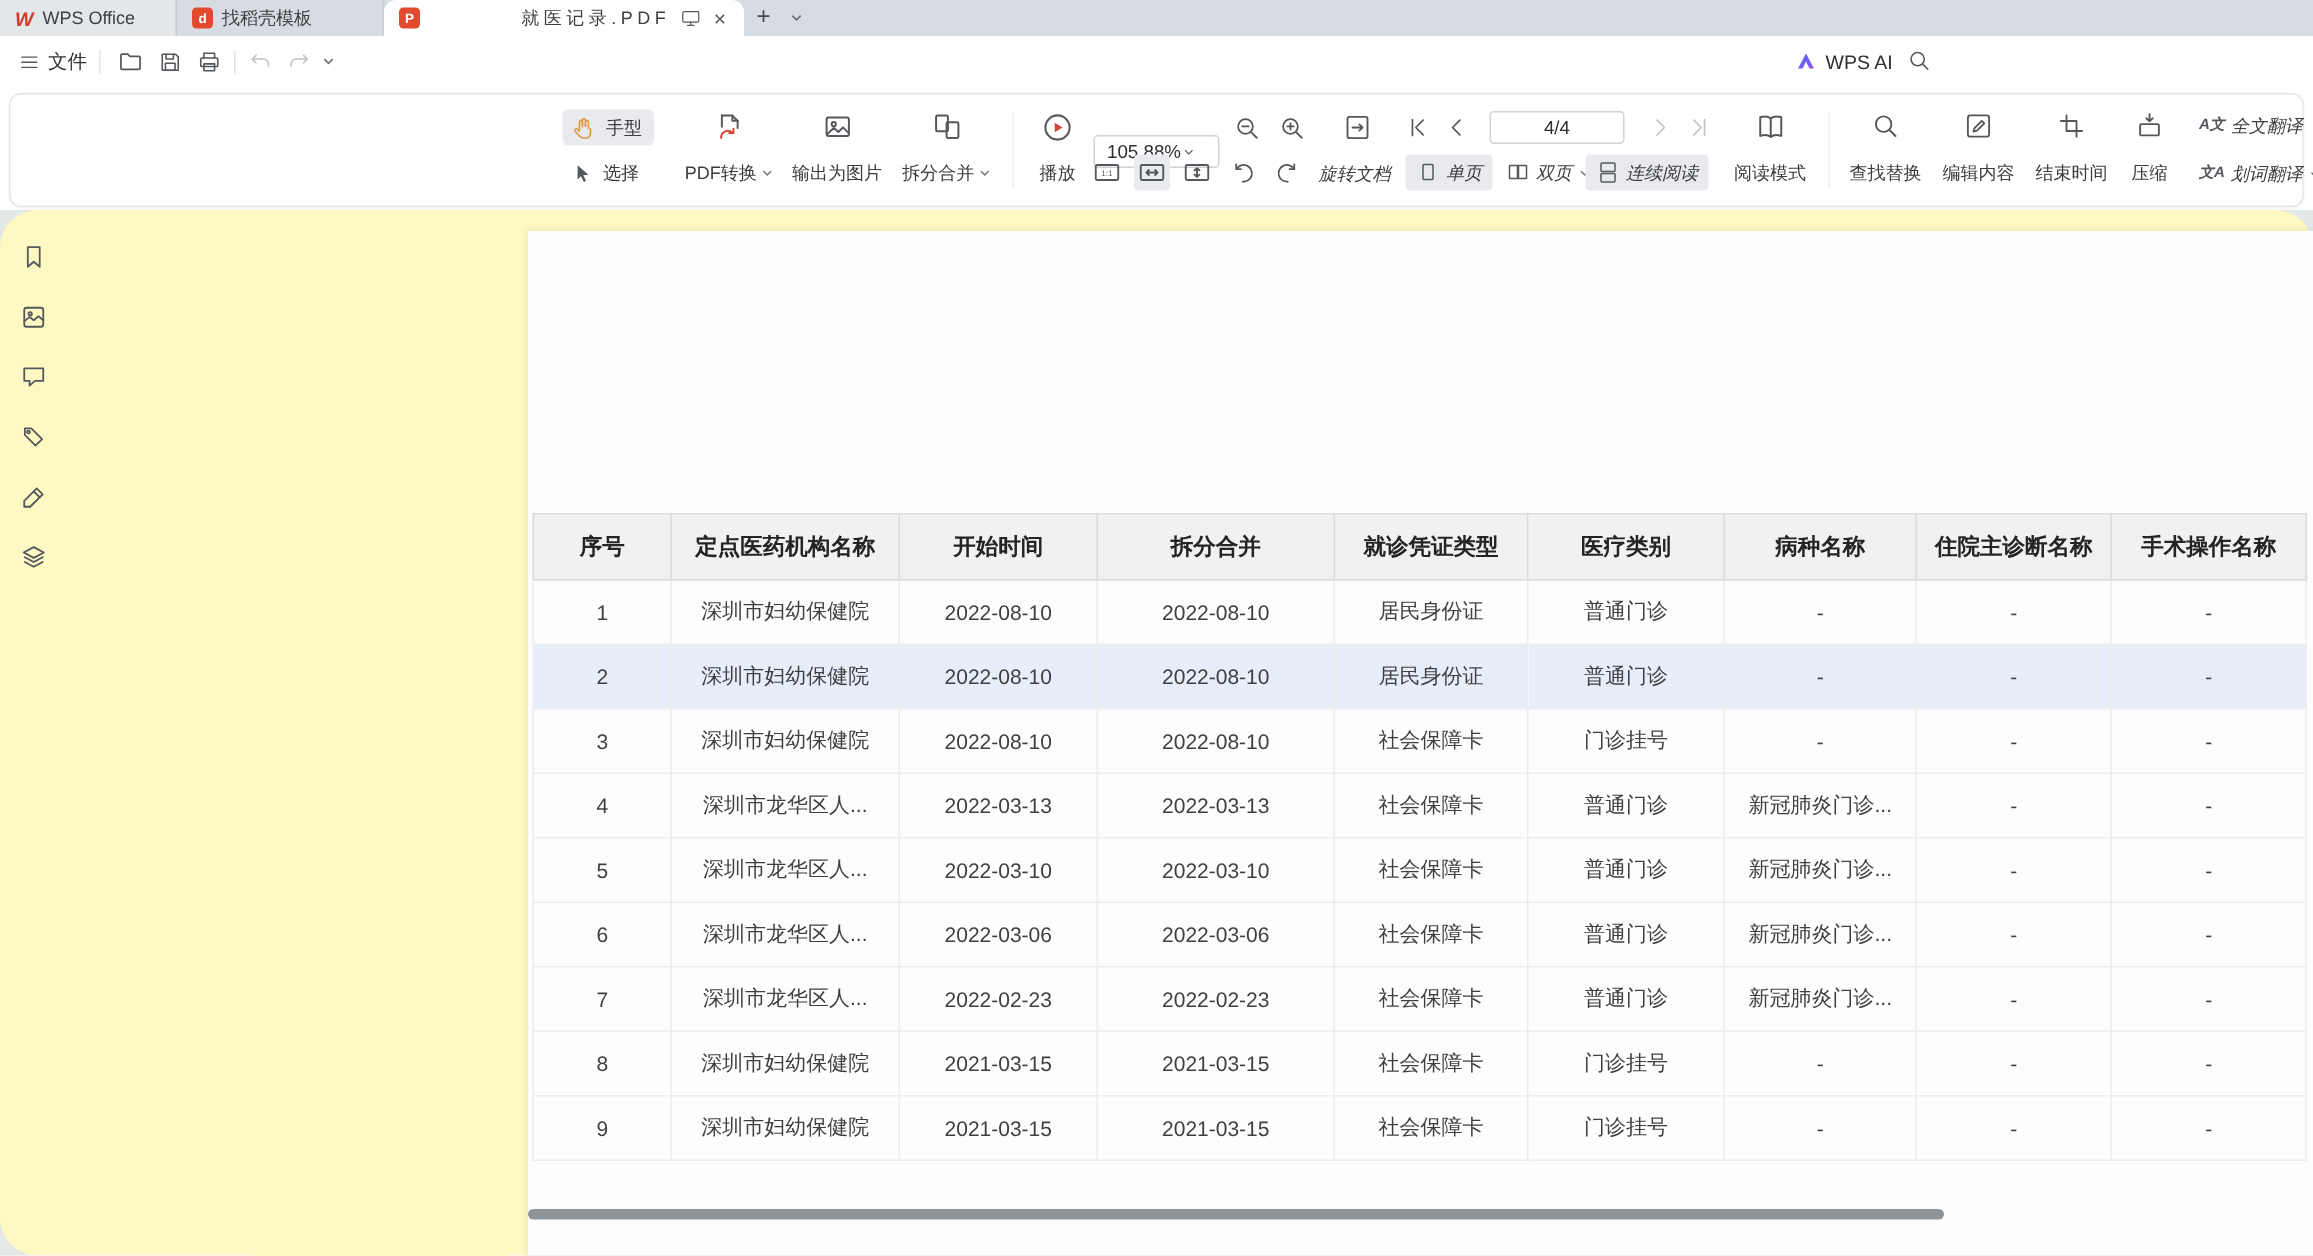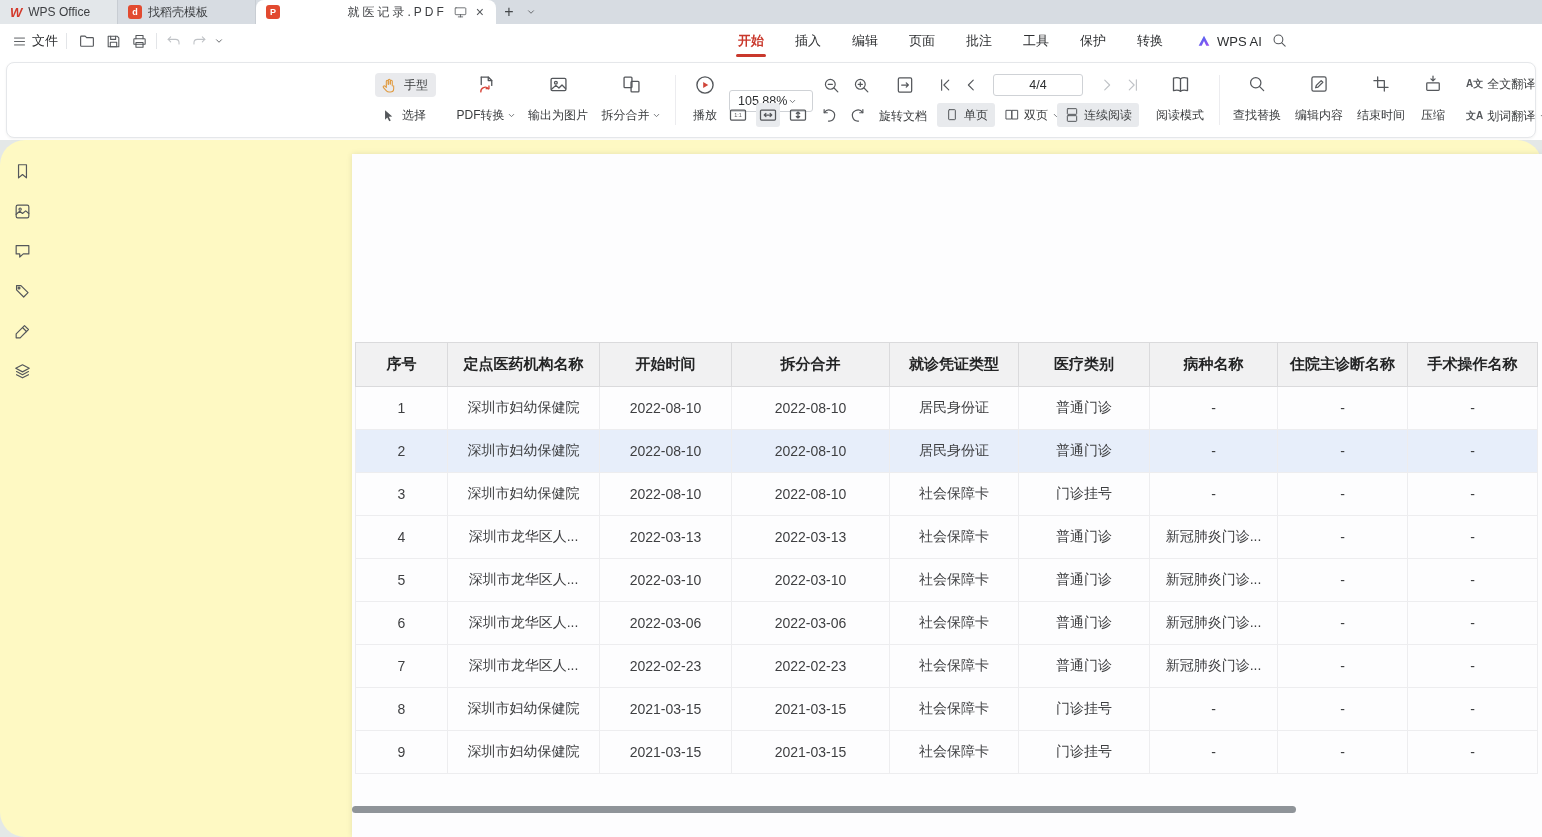--- a/index.html
+++ b/index.html
@@ -41,23 +41,23 @@
   .vsep { position:absolute; top:12px; width:1px; height:50px; background:#ececef; }
   .modebtn { position:absolute; height:24px; display:flex; align-items:center; gap:6px; font-size:12px; color:#3a3c3e; padding:0 8px 0 6px; border-radius:4px; }
   .modebtn.active { background:#e9eaed; }
   .tbtn { position:absolute; top:8px; height:58px; display:flex; flex-direction:column; align-items:center; justify-content:space-between; padding:3px 0 5px; font-size:12px; color:#3a3c3e; }
   .tbtn .lbl { display:flex; align-items:center; gap:2px; white-space:nowrap; }
   .combo { position:absolute; top:11px; height:22px; border:1px solid #cfd2d6; border-radius:3px; display:flex; align-items:center; background:#fff;margin-top:16px; }
   .combo input { border:none; outline:none; width:58px; font-size:12.5px; color:#2e3032; padding-left:8px; background:transparent; }
   .pageinput { position:absolute; top:11px; height:22px; width:90px; border:1px solid #cfd2d6; border-radius:3px; text-align:center; font-size:12.5px; color:#2e3032; outline:none; }
   .iconbtn { position:absolute; width:24px; height:24px; display:flex; align-items:center; justify-content:center; border-radius:3px; }
   .iconbtn.active { background:#e9ebee; }
-  .sbtn { position:absolute; top:40px; height:24px; display:inline-flex; align-items:center; gap:4px; font-size:12px; color:#3a3c3e; padding:0 7px; border-radius:3px; white-space:nowrap; }
+  .sbtn { position:absolute; top:40px; height:24px; display:inline-flex; align-items:center; gap:4px; font-size:12px; color:#3a3c3e; padding:0 7px; border-radius:3px; white-space:nowrap;font-style:italic; }
   .sbtn.active { background:#e8eaed; }
-  .rowlbl { position:absolute; font-size:12px; color:#3a3c3e; white-space:nowrap; }
+  .rowlbl { position:absolute; font-size:12px; color:#3a3c3e; white-space:nowrap;font-style:italic; }
   .txticon { font-size:10px; font-weight:bold; color:#54575b; letter-spacing:0; line-height:1; }
 
   svg.ic { fill:none; stroke:#54575b; stroke-width:1.5; stroke-linecap:round; stroke-linejoin:round; }
   svg.ic.thin { stroke-width:1.3; }
   svg.ic.hand { stroke:#e09a3e; }
   svg.ic.dis { stroke:#bfc2c6; }
   svg.chev { fill:none; stroke:#6a6d71; stroke-width:1.6; stroke-linecap:round; stroke-linejoin:round; }
 
   
   .content { position:absolute; top:140px; left:0; right:0; bottom:0; background:#fef9c3;border-radius:25px; }
@@ -142,30 +142,20 @@
           <path d="M16 5.5L19.5 9 16 12.5"></path>
             <path d="M19.5 9H9a4.8 4.8 0 00-4.8 4.8v1.7"></path>
           </svg>
       </button>
       <button class="mb-ic" style="left:210px; width:18px">
         <svg class="chev" width="10" height="10" viewBox="0 0 16 16">
             <path d="M4 6l4 4 4-4"></path>
           </svg>
       </button>
 
-      <nav class="menus">
-        <span class="mi active">开始</span>
-        <span class="mi">插入</span>
-        <span class="mi">编辑</span>
-        <span class="mi">页面</span>
-        <span class="mi">批注</span>
-        <span class="mi">工具</span>
-        <span class="mi">保护</span>
-        <span class="mi">转换</span>
-      </nav>
 
       <div class="wpsai">
         <svg width="16" height="16" viewBox="0 0 24 24">
           <defs>
               <linearGradient id="aig" x1="0" y1="0" x2="1" y2="1">
             <stop offset="0" stop-color="#3f6cf0"></stop>
                 <stop offset="1" stop-color="#9b4df0"></stop>
               </linearGradient>
             </defs>
           <path d="M4 19L12 4l8 15h-4.6L12 12l-3.4 7z" fill="url(#aig)"></path>

